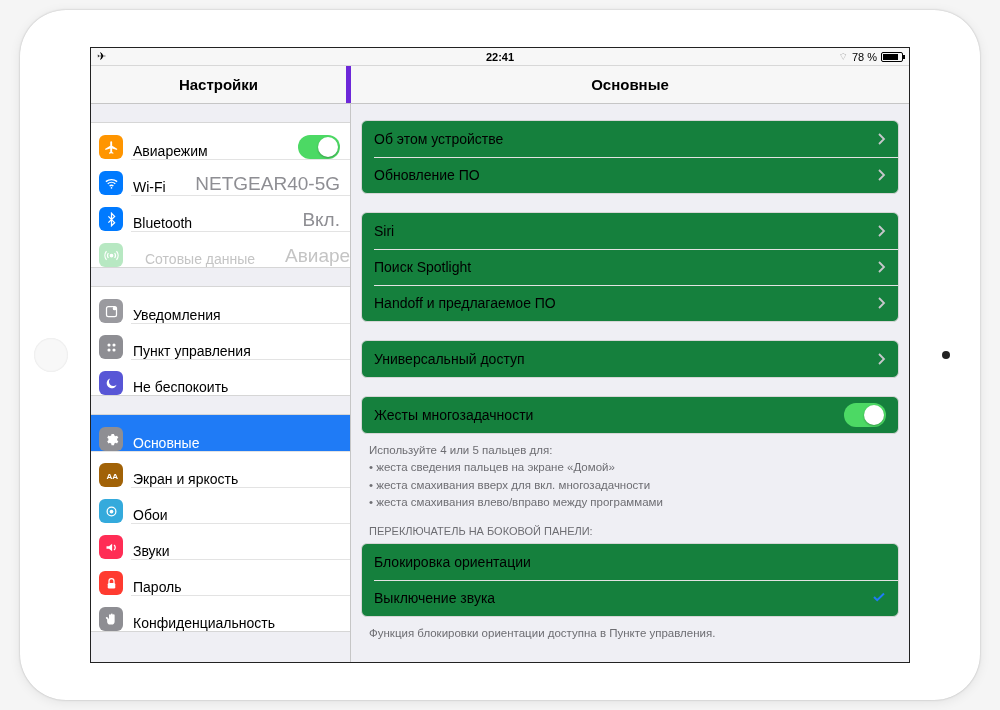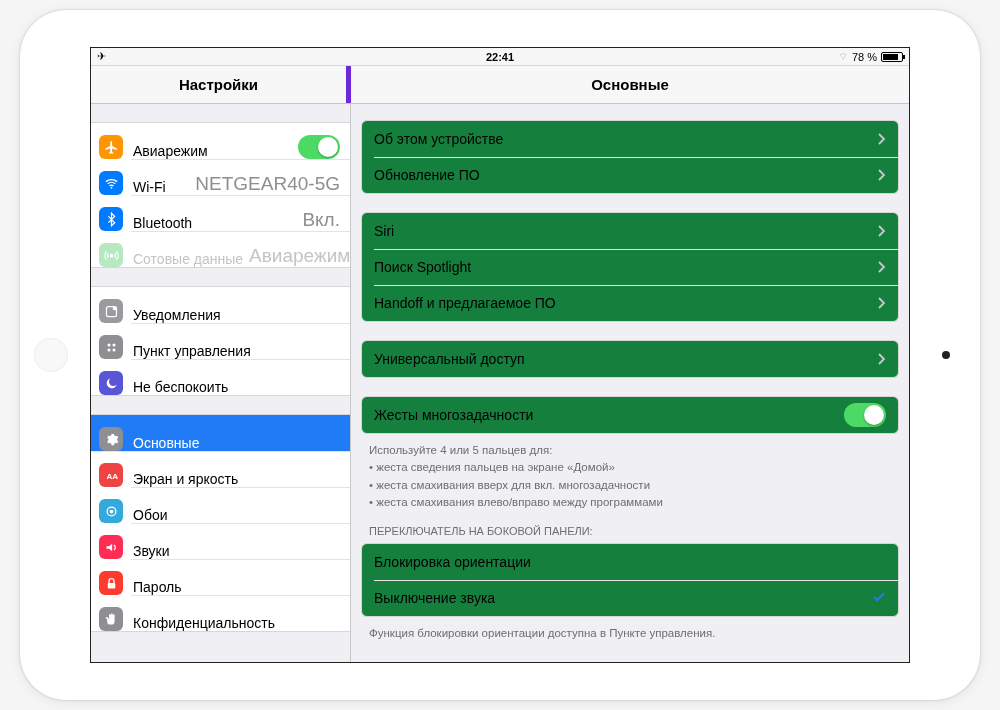--- a/index.html
+++ b/index.html
@@ -119,21 +119,21 @@
     padding: 0 10px 0 8px;
     position:relative;
     background:#fff;
   }
   .row + .row::before {
     content:"";
     position:absolute; left:40px; right:0; top:0; height:1px; background:#e3e3e3;
   }
   .row.selected { background:#1f7bf6; color:#fff; }
   .row.selected + .row::before { left:0; }
-  .row.disabled { color:#c4c4c4; }
+  .row.disabled { color:#c4c4c4;gap:12px; }
   .icon {
     width:24px; height:24px; border-radius:6px;
     display:flex; align-items:center; justify-content:center;
     margin-right:10px;
     flex-shrink:0;
     color:#fff;
   }
   .icon svg { width:15px; height:15px; }
   .row-label { flex:0 0 auto; }
   .row-spacer { flex:1; }
@@ -297,21 +297,21 @@
         <div class="group">
           <div class="row selected">
             <span class="icon" style="background:#8e8e93">
               <svg viewBox="0 0 24 24" fill="#fff">
                   <path d="M12 8a4 4 0 100 8 4 4 0 000-8zm9 4a7 7 0 00-.1-1.2l2-1.6-2-3.4-2.4 1a7 7 0 00-2-1.2L16 3h-4l-.5 2.6a7 7 0 00-2 1.1l-2.4-1-2 3.5 2 1.6A7 7 0 007 12a7 7 0 00.1 1.2l-2 1.6 2 3.4 2.4-1a7 7 0 002 1.2L12 21h4l.5-2.6a7 7 0 002-1.1l2.4 1 2-3.5-2-1.6A7 7 0 0021 12z"></path>
                 </svg>
             </span>
             <span class="row-label">Основные</span>
           </div>
           <div class="row">
-            <span class="icon" style="background:#ef4444">
+            <span class="icon" style="background:#a16207">
               <svg viewBox="0 0 24 24" fill="#fff">
                   <text x="4" y="18" font-size="13" font-weight="700" fill="#fff">AA</text>
                 </svg>
             </span>
             <span class="row-label">Экран и яркость</span>
           </div>
           <div class="row">
             <span class="icon" style="background:#34aadc">
               <svg viewBox="0 0 24 24" fill="#fff">
                   <circle cx="12" cy="12" r="7" stroke="#fff" stroke-width="2" fill="none"></circle>

